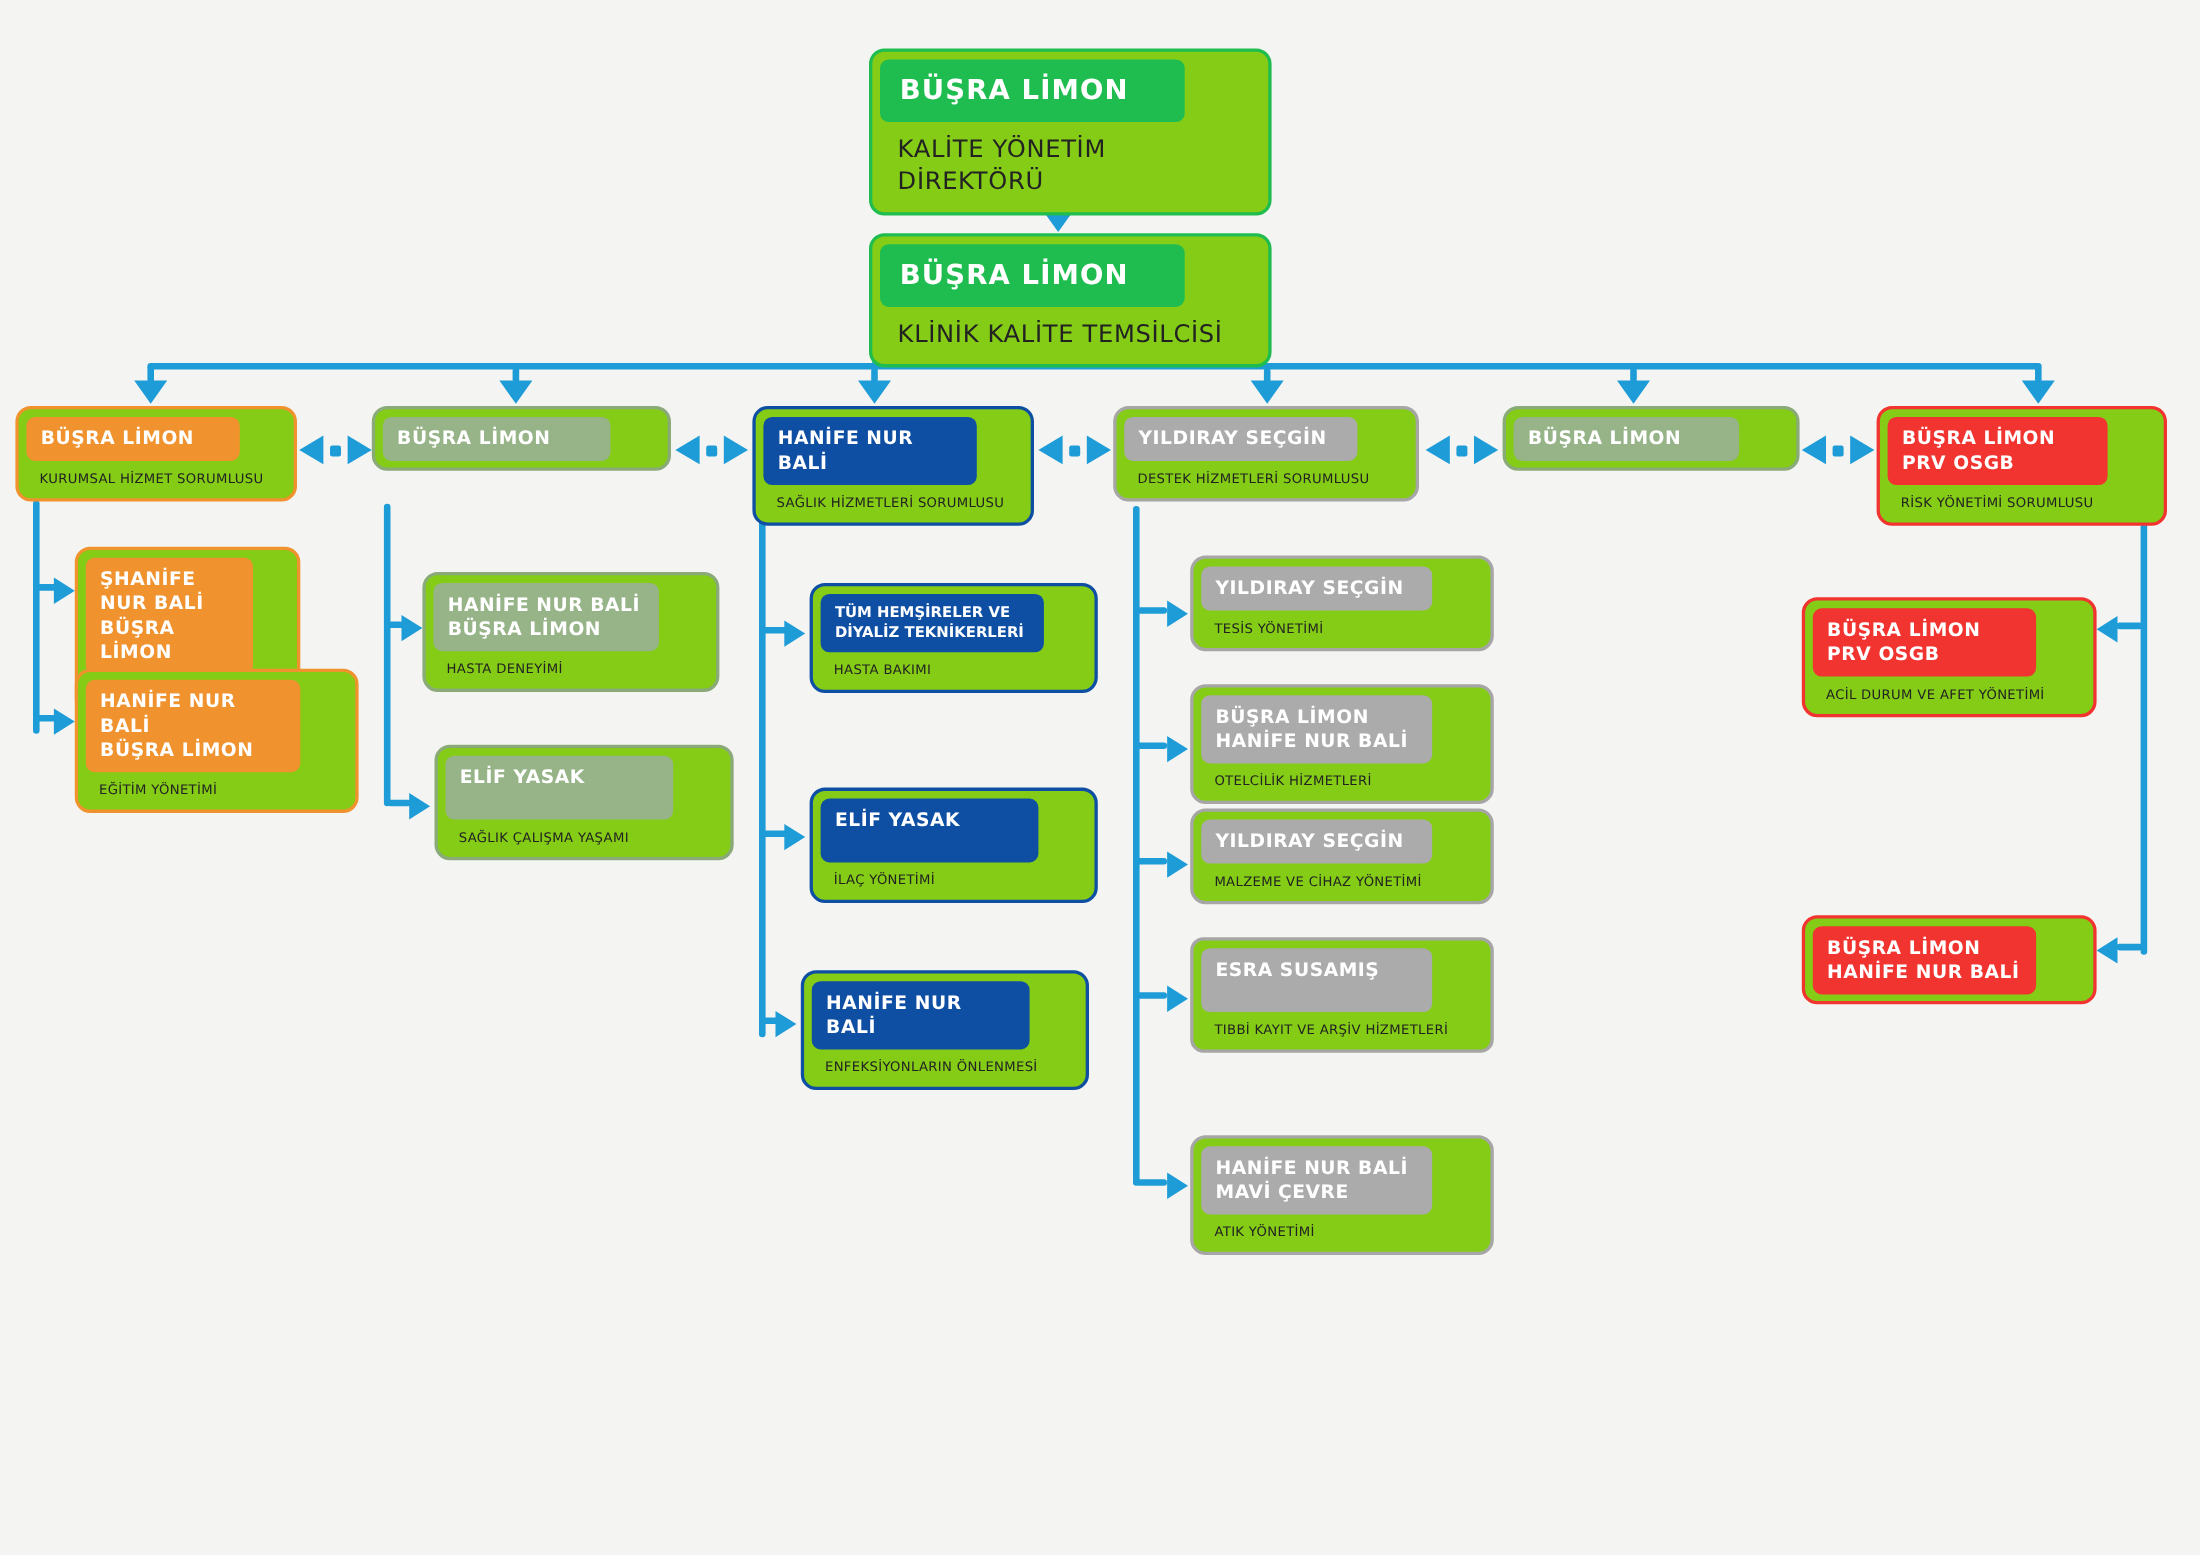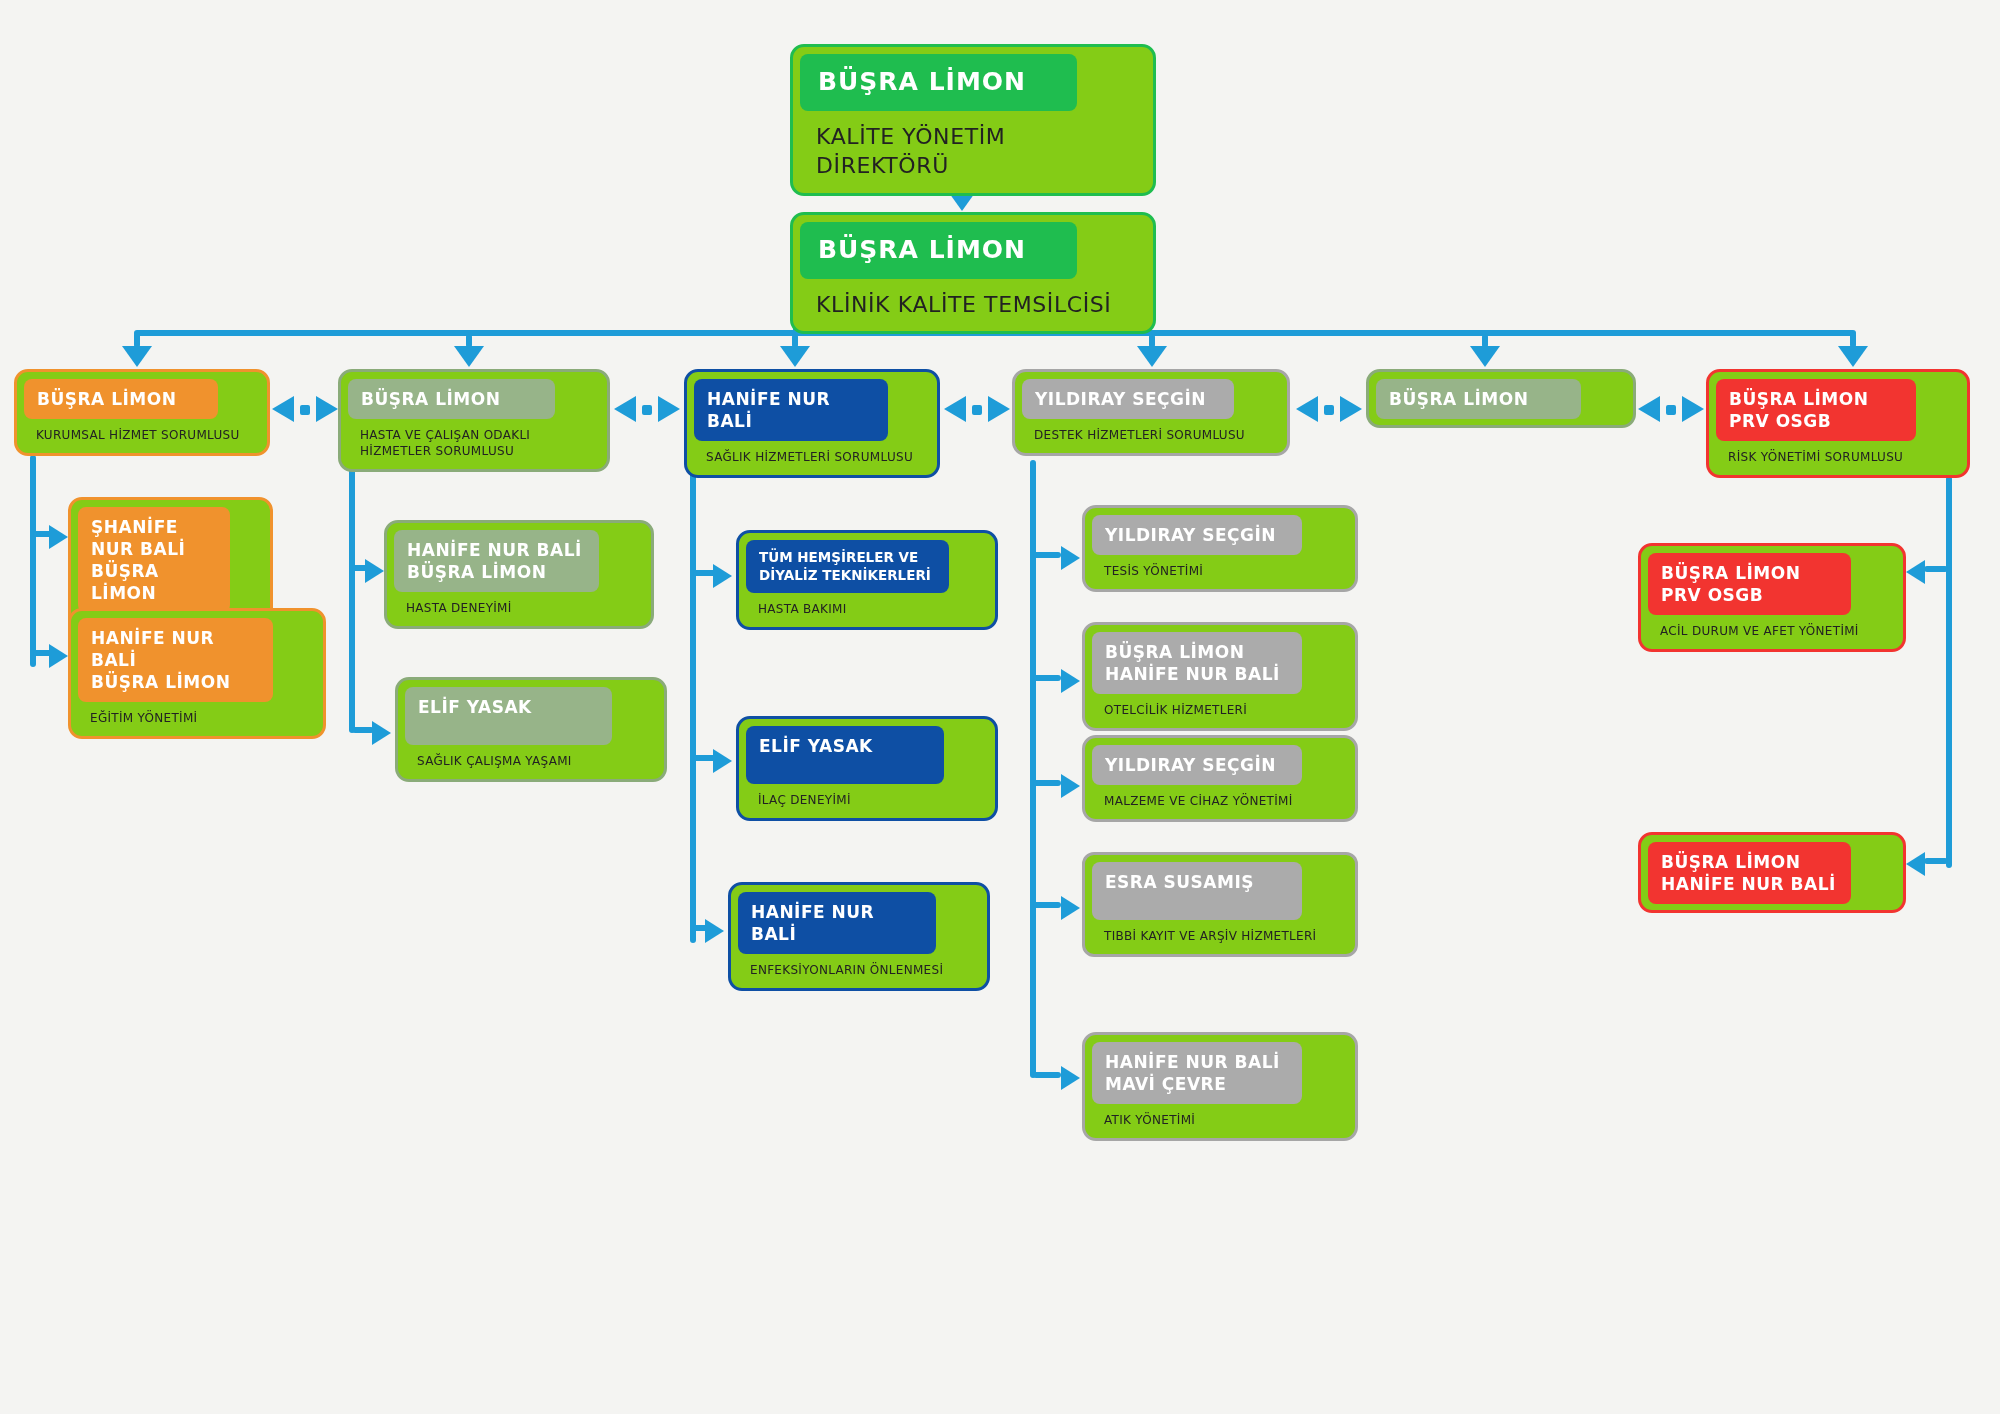--- a/index.html
+++ b/index.html
@@ -126,21 +126,20 @@
     <div class="bdy">KLİNİK KALİTE TEMSİLCİSİ</div>
   </div>
 
   <div class="card orange" style="left:14px;top:369px;width:256px;">
     <div class="hdr">BÜŞRA LİMON</div>
     <div class="bdy">KURUMSAL HİZMET SORUMLUSU</div>
   </div>
 
   <div class="card sage" style="left:338px;top:369px;width:272px;">
     <div class="hdr">BÜŞRA LİMON</div>
-    <div class="bdy">HASTA VE ÇALIŞAN ODAKLI HİZMETLER SORUMLUSU</div>
   </div>
 
   <div class="card blue" style="left:684px;top:369px;width:256px;">
     <div class="hdr">HANİFE NUR BALİ</div>
     <div class="bdy">SAĞLIK HİZMETLERİ SORUMLUSU</div>
   </div>
 
   <div class="card gray" style="left:1012px;top:369px;width:278px;">
     <div class="hdr">YILDIRAY SEÇGİN</div>
     <div class="bdy">DESTEK HİZMETLERİ SORUMLUSU</div>
@@ -177,21 +176,21 @@
     <div class="bdy">SAĞLIK ÇALIŞMA YAŞAMI</div>
   </div>
 
   <div class="card blue sm" style="left:736px;top:530px;width:262px;">
     <div class="hdr">TÜM HEMŞİRELER VE
 DİYALİZ TEKNİKERLERİ</div>
     <div class="bdy">HASTA BAKIMI</div>
   </div>
   <div class="card blue tallhdr" style="left:736px;top:716px;width:262px;">
     <div class="hdr">ELİF YASAK</div>
-    <div class="bdy">İLAÇ DENEYİMİ</div>
+    <div class="bdy">İLAÇ YÖNETİMİ</div>
   </div>
   <div class="card blue" style="left:728px;top:882px;width:262px;">
     <div class="hdr">HANİFE NUR BALİ</div>
     <div class="bdy">ENFEKSİYONLARIN ÖNLENMESİ</div>
   </div>
 
   <div class="card gray" style="left:1082px;top:505px;width:276px;">
     <div class="hdr">YILDIRAY SEÇGİN</div>
     <div class="bdy">TESİS YÖNETİMİ</div>
   </div>

